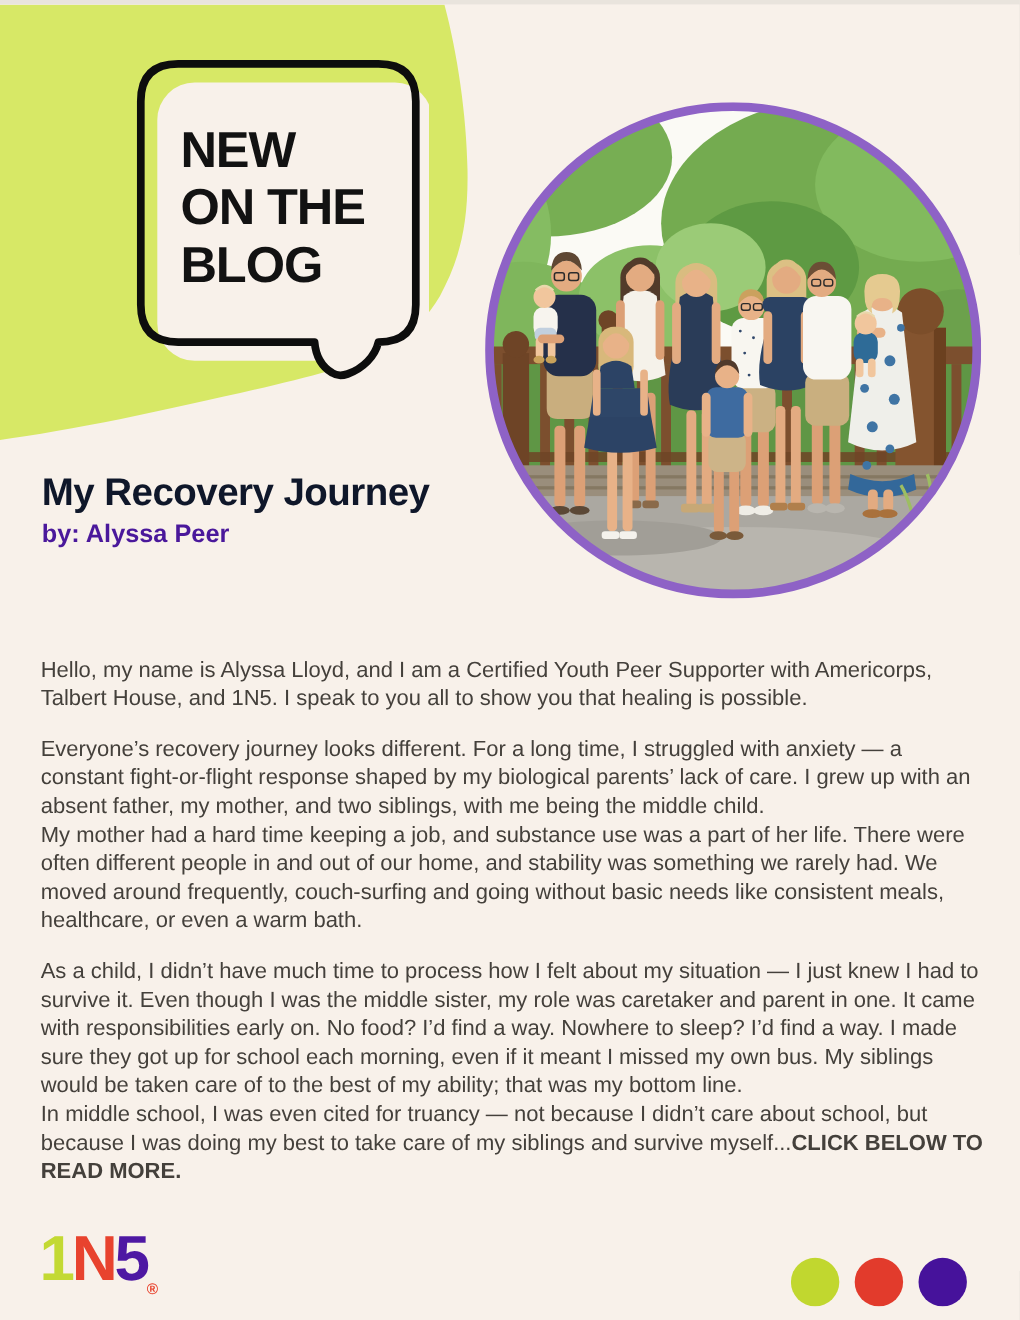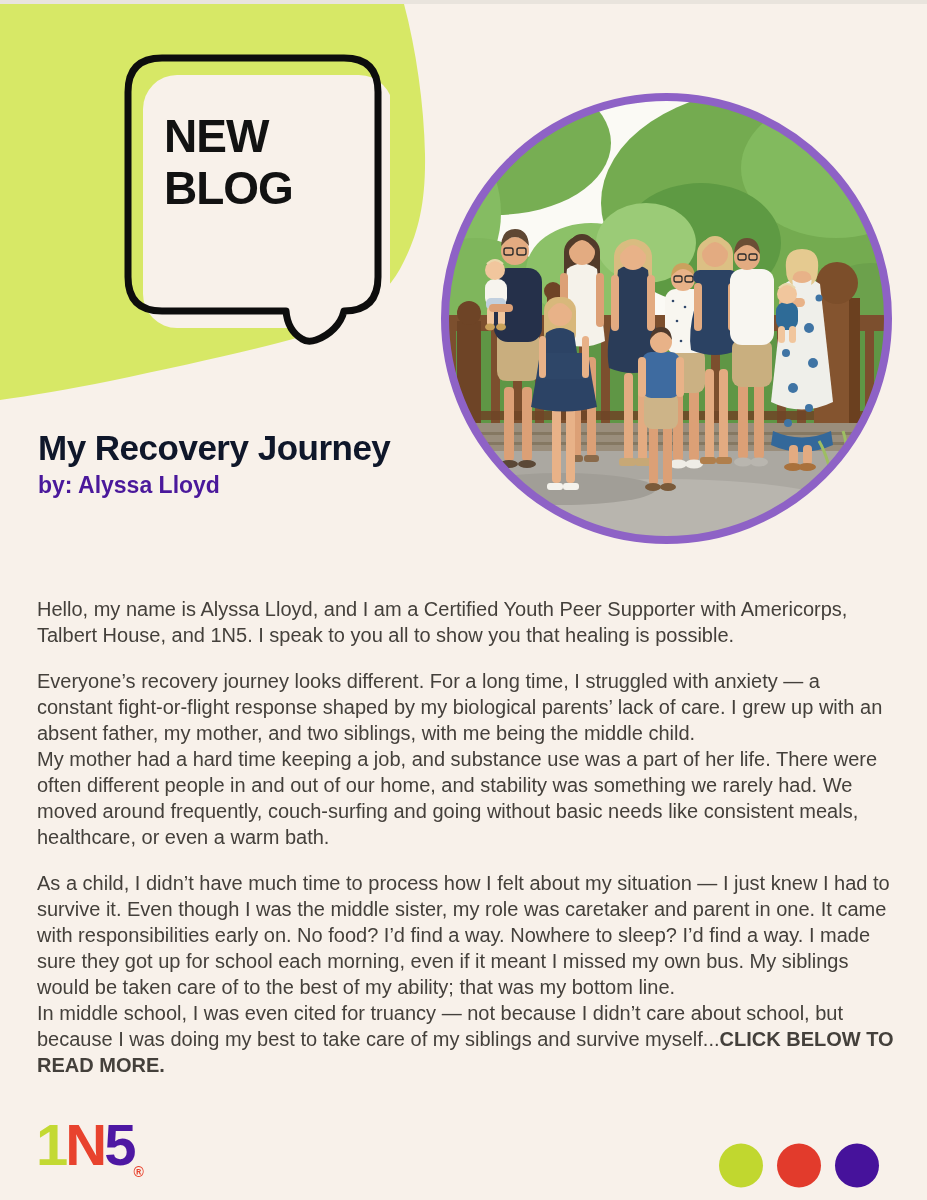--- a/index.html
+++ b/index.html
@@ -64,20 +64,21 @@
 
     <path d="M166,253 H224 C221,274 210,285 196,290 C190,292 185,291 182,289 C172,283 167,273 166,261 Z" fill="#F8F1EA"></path>
 
     <path fill="none" stroke-width="7" stroke-linejoin="round" stroke-linecap="round" d="M42,8 H224 Q258,8 258,42 V227 Q258,261 224,261
              C221,274 210,285 196,290 C190,292 185,291 182,289
              C172,283 167,273 166,261
              H42 Q8,261 8,227 V42 Q8,8 42,8 Z" stroke="#0D0D0D"></path>
   </svg>
   <div class="bubble-text">
     <div>NEW</div>
+    <div>ON THE</div>
     <div>BLOG</div>
   </div>
 
   <div class="photo-wrap">
     <svg width="451" height="451" viewBox="0 0 451 451">
       <defs>
           <clipPath id="pc">
             <circle cx="225.5" cy="225.5" r="221"></circle>
           </clipPath>
         </defs>
@@ -295,21 +296,21 @@
           <path d="M410 400 q18 -35 32 -55"></path>
           <path d="M420 402 q22 -25 40 -35"></path>
           <path d="M394 400 q-6 -35 -16 -52"></path>
         </g>
       </g>
       <circle cx="225.5" cy="225.5" r="221.5" fill="none" stroke-width="8" stroke="#8E62C6"></circle>
     </svg>
   </div>
 
   <h1 class="title">My Recovery Journey</h1>
-  <div class="byline">by: Alyssa Lloyd</div>
+  <div class="byline">by: Alyssa Peer</div>
 
   <div class="body-text">
     <p>Hello, my name is Alyssa Lloyd, and I am a Certified Youth Peer Supporter with Americorps, Talbert House, and 1N5. I speak to you all to show you that healing is possible.</p>
     <p>Everyone’s recovery journey looks different. For a long time, I struggled with anxiety — a constant fight-or-flight response shaped by my biological parents’ lack of care. I grew up with an absent father, my mother, and two siblings, with me being the middle child.
 My mother had a hard time keeping a job, and substance use was a part of her life. There were often different people in and out of our home, and stability was something we rarely had.  We moved around frequently, couch-surfing and going without basic needs like consistent meals, healthcare, or even a warm bath.</p>
     <p><span>As a child, I didn’t have much time to process how I felt about my situation — I just knew I had to survive it. Even though I was the middle sister, my role was caretaker and parent in one. It came with responsibilities early on. No food? I’d find a way. Nowhere to sleep? I’d find a way.  I made sure they got up for school each morning, even if it meant I missed my own bus. My siblings would be taken care of to the best of my ability; that was my bottom line.
 In middle school, I was even cited for truancy — not because I didn’t care about school, but because I was doing my best to take care of my siblings and survive myself...</span><strong>CLICK BELOW TO READ MORE.</strong></p>
   </div>
 
   <div class="logo">

